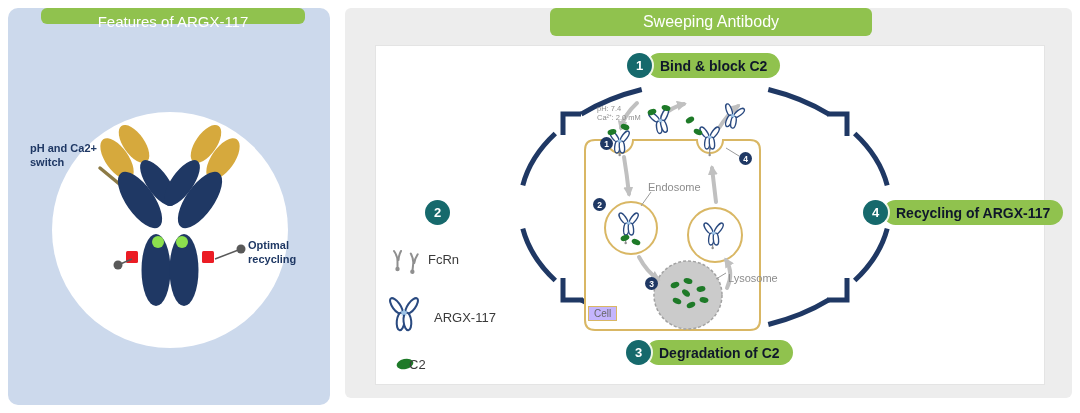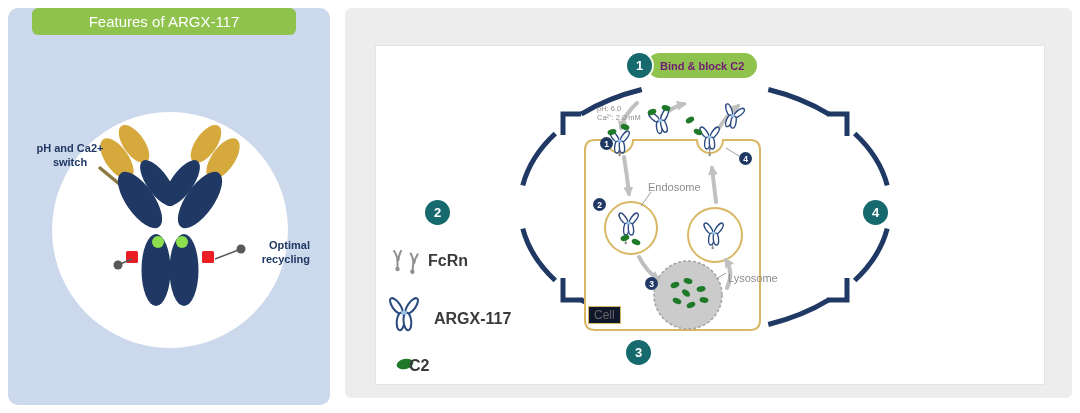--- a/index.html
+++ b/index.html
@@ -9,43 +9,43 @@
   }
   *{margin:0;padding:0;box-sizing:border-box}
   body{font-family:"Liberation Sans",sans-serif;background:#fff}
   .stage{position:relative;width:1080px;height:413px;background:#fff;overflow:hidden}
 
   .panel-left{position:absolute;left:8px;top:8px;width:322px;height:397px;background:var(--panelblue);border-radius:10px}
   .panel-right{position:absolute;left:345px;top:8px;width:727px;height:390px;background:#ededed;border-radius:6px}
   .whitebox{position:absolute;left:375px;top:45px;width:670px;height:340px;background:#fff;border:1px solid #e4e4e4}
 
   .title-pill{position:absolute;background:var(--green);color:#fff;text-align:center;border-radius:6px;font-weight:400}
-  #t1{left:32px;top:8px;width:264px;height:27px;line-height:27px;font-size:15px}
+  #t1{left:41px;top:8px;width:264px;height:16px;line-height:27px;font-size:15px}
   #t2{left:550px;top:8px;width:322px;height:28px;line-height:28px;font-size:16px}
 
   .ab-svg{position:absolute;left:0;top:0}
   .cycle-svg{position:absolute;left:375px;top:45px}
 
-  .lbl{position:absolute;font-weight:700;color:var(--navy);font-size:11px;line-height:1.25;text-align:center}
-  #lbl-recyc{text-align:right}
+  .lbl{position:absolute;font-weight:700;color:var(--navy);font-size:11px;line-height:1.25;text-align:left}
+  #lbl-recyc{text-align:left}
 
   .badge{position:absolute;width:25px;height:25px;border-radius:50%;background:var(--teal);color:#fff;
          font-weight:700;font-size:13px;display:flex;align-items:center;justify-content:center;
          box-shadow:0 0 0 2px rgba(255,255,255,.85);z-index:3}
-  .step-pill{position:absolute;height:25px;border-radius:12.5px;background:var(--green);color:#701a75;
-         font-weight:700;font-size:11px;display:inline-flex;align-items:center;padding:0 13px;
+  .step-pill{position:absolute;height:25px;border-radius:12.5px;background:var(--green);color:#0f172a;
+         font-weight:700;font-size:14px;display:inline-flex;align-items:center;padding:0 13px;
          white-space:nowrap;z-index:2}
 
   .marker{position:absolute;width:13px;height:13px;border-radius:50%;background:var(--navy);color:#fff;
          font-size:8.5px;font-weight:700;display:flex;align-items:center;justify-content:center;z-index:2}
 
   .tiny{position:absolute;font-size:7.5px;line-height:9px;color:var(--graytext)}
   .organ-lbl{position:absolute;font-size:11px;color:#8c8c8c}
-  .cell-tag{position:absolute;font-size:12px;color:#666;border:1px solid var(--tan);background:#0f172a;padding:1px 5px}
-  .leg-lbl{position:absolute;font-size:16px;font-weight:700;color:#3a3a3a}
+  .cell-tag{position:absolute;font-size:10px;color:#666;border:1px solid var(--tan);background:#c4b5fd;padding:1px 5px}
+  .leg-lbl{position:absolute;font-size:13px;font-weight:400;color:#3a3a3a}
 
   
   .arc{fill:none;stroke:var(--navy);stroke-width:5;stroke-linejoin:miter}
   .cellm{fill:#fff;stroke:var(--tan);stroke-width:2}
   .org{fill:#fff;stroke:var(--tan);stroke-width:2}
   .lyso{fill:#cbcbcb;stroke:#a2a2a2;stroke-width:1.5;stroke-dasharray:3 2}
   .thin{stroke:#9b9b9b;stroke-width:1}
   .garrow{fill:none;stroke:var(--grayarrow);stroke-width:4;marker-end:url(#garr);stroke-linecap:round}
   .mabp{fill:#fff;stroke:var(--abblue);stroke-width:2.4}
   .mabc{fill:var(--abcenter)}
@@ -92,20 +92,21 @@
         <circle cx="233" cy="241" r="4.5"></circle>
       </g>
     </svg>
     <div class="lbl" id="lbl-switch" style="left:22px;top:134px;width:80px">pH and Ca2+ switch</div>
     <div class="lbl" id="lbl-recyc" style="left:240px;top:231px;width:62px">Optimal recycling</div>
   </section>
   <div class="title-pill" id="t1">Features of ARGX-117</div>
 
   <section class="panel-right"></section>
   <div class="whitebox"></div>
+  <div class="title-pill" id="t2">Sweeping Antibody</div>
 
   <svg class="cycle-svg" width="670" height="340" viewBox="0 0 670 340">
     <defs>
       <marker id="garr" markerUnits="userSpaceOnUse" markerWidth="10" markerHeight="10" refX="7" refY="5" orient="auto">
         <path d="M0 0 L10 5 L0 10 Z" fill="#c0c0c0"></path>
       </marker>
       <g id="mab">
         <ellipse class="mabp" cx="11" cy="13" rx="4.5" ry="11" transform="rotate(-36 11 13)"></ellipse>
         <ellipse class="mabp" cx="29" cy="13" rx="4.5" ry="11" transform="rotate(36 29 13)"></ellipse>
         <ellipse class="mabp" cx="16" cy="31" rx="4.5" ry="10.5" transform="rotate(6 16 31)"></ellipse>
@@ -198,29 +199,31 @@
       <ellipse class="f-c2" cx="30" cy="319" rx="8.5" ry="5" transform="rotate(-12 30 319)"></ellipse>
     </g>
   </svg>
 
   <div class="badge" style="left:627px;top:53px">1</div>
   <div class="step-pill" style="left:647px;top:53px">Bind &amp; block C2</div>
 
   <div class="badge" style="left:425px;top:200px">2</div>
 
   <div class="badge" style="left:626px;top:340px">3</div>
+  <div class="step-pill" style="left:646px;top:340px">Degradation of C2</div>
 
   <div class="badge" style="left:863px;top:200px">4</div>
+  <div class="step-pill" style="left:883px;top:200px">Recycling of ARGX-117</div>
 
   <div class="marker" style="left:600px;top:137px">1</div>
   <div class="marker" style="left:593px;top:198px">2</div>
   <div class="marker" style="left:645px;top:277px">3</div>
   <div class="marker" style="left:739px;top:152px">4</div>
 
-  <div class="tiny" style="left:597px;top:104px">pH: 6.0</div>
+  <div class="tiny" style="left:597px;top:104px">pH: 7.4</div>
   <div class="tiny" style="left:597px;top:113px">Ca²⁺: 2.0 mM</div>
   <div class="organ-lbl" style="left:648px;top:181px">Endosome</div>
   <div class="organ-lbl" style="left:728px;top:272px">Lysosome</div>
   <div class="cell-tag" style="left:588px;top:306px">Cell</div>
 
   <div class="leg-lbl" style="left:428px;top:252px">FcRn</div>
   <div class="leg-lbl" style="left:434px;top:310px">ARGX-117</div>
   <div class="leg-lbl" style="left:409px;top:357px">C2</div>
 
 </div>

